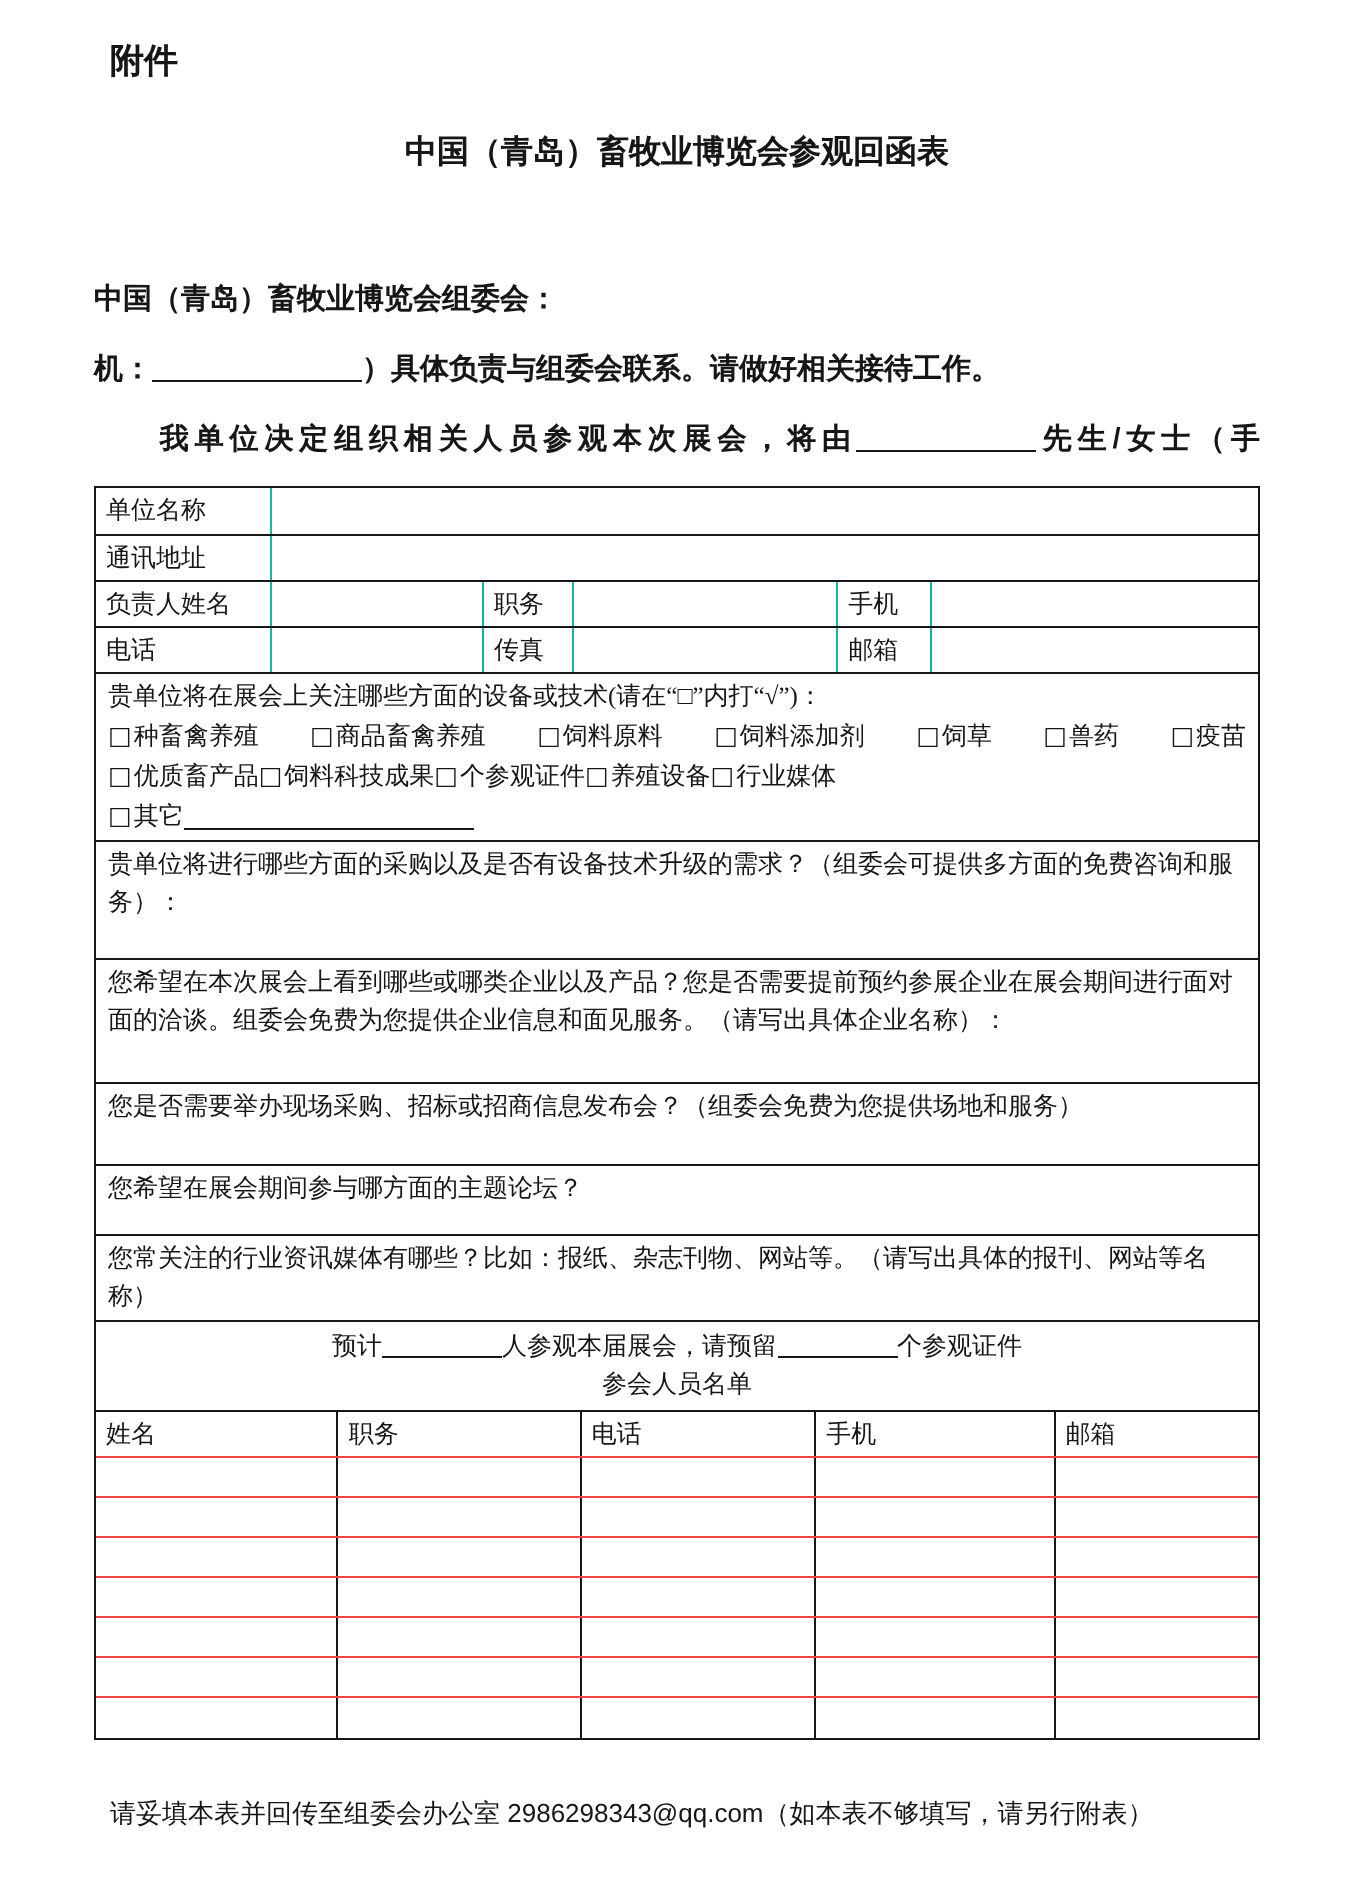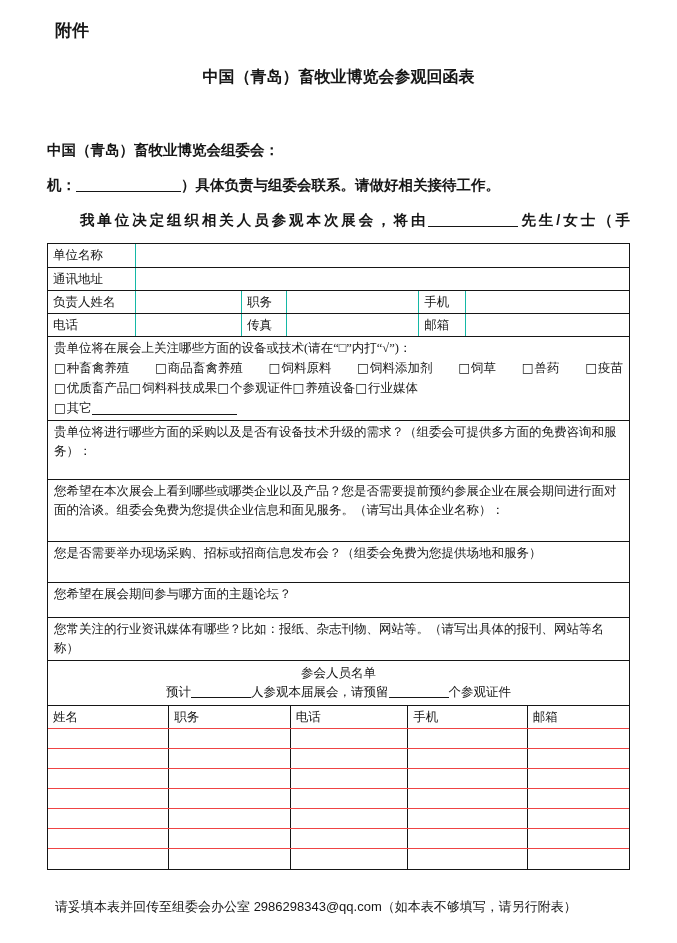--- a/index.html
+++ b/index.html
@@ -179,22 +179,22 @@
 
     <div class="sec q2"><span>您希望在本次展会上看到哪些或哪类企业以及产品？您是否需要提前预约参展企业在展会期间进行面对面的洽谈。组委会免费为您提供企业信息和面见服务。（请写出具体企业名称）：</span></div>
 
     <div class="sec q3"><span>您是否需要举办现场采购、招标或招商信息发布会？（组委会免费为您提供场地和服务）</span></div>
 
     <div class="sec q4"><span>您希望在展会期间参与哪方面的主题论坛？</span></div>
 
     <div class="sec q5"><span>您常关注的行业资讯媒体有哪些？比如：报纸、杂志刊物、网站等。（请写出具体的报刊、网站等名称）</span></div>
 
     <div class="sec p-head">
+      <div><span>预计</span><span class="blank w60"></span><span>人参观本届展会，请预留</span><span class="blank w60"></span><span>个参观证件</span></div>
       <div>参会人员名单</div>
-      <div><span>预计</span><span class="blank w60"></span><span>人参观本届展会，请预留</span><span class="blank w60"></span><span>个参观证件</span></div>
     </div>
 
     <table class="people-table">
       <colgroup>
         <col style="width:20.8%">
           <col style="width:20.9%">
           <col style="width:20.2%">
         <col style="width:20.6%">
           <col style="width:17.5%">
       </colgroup>

